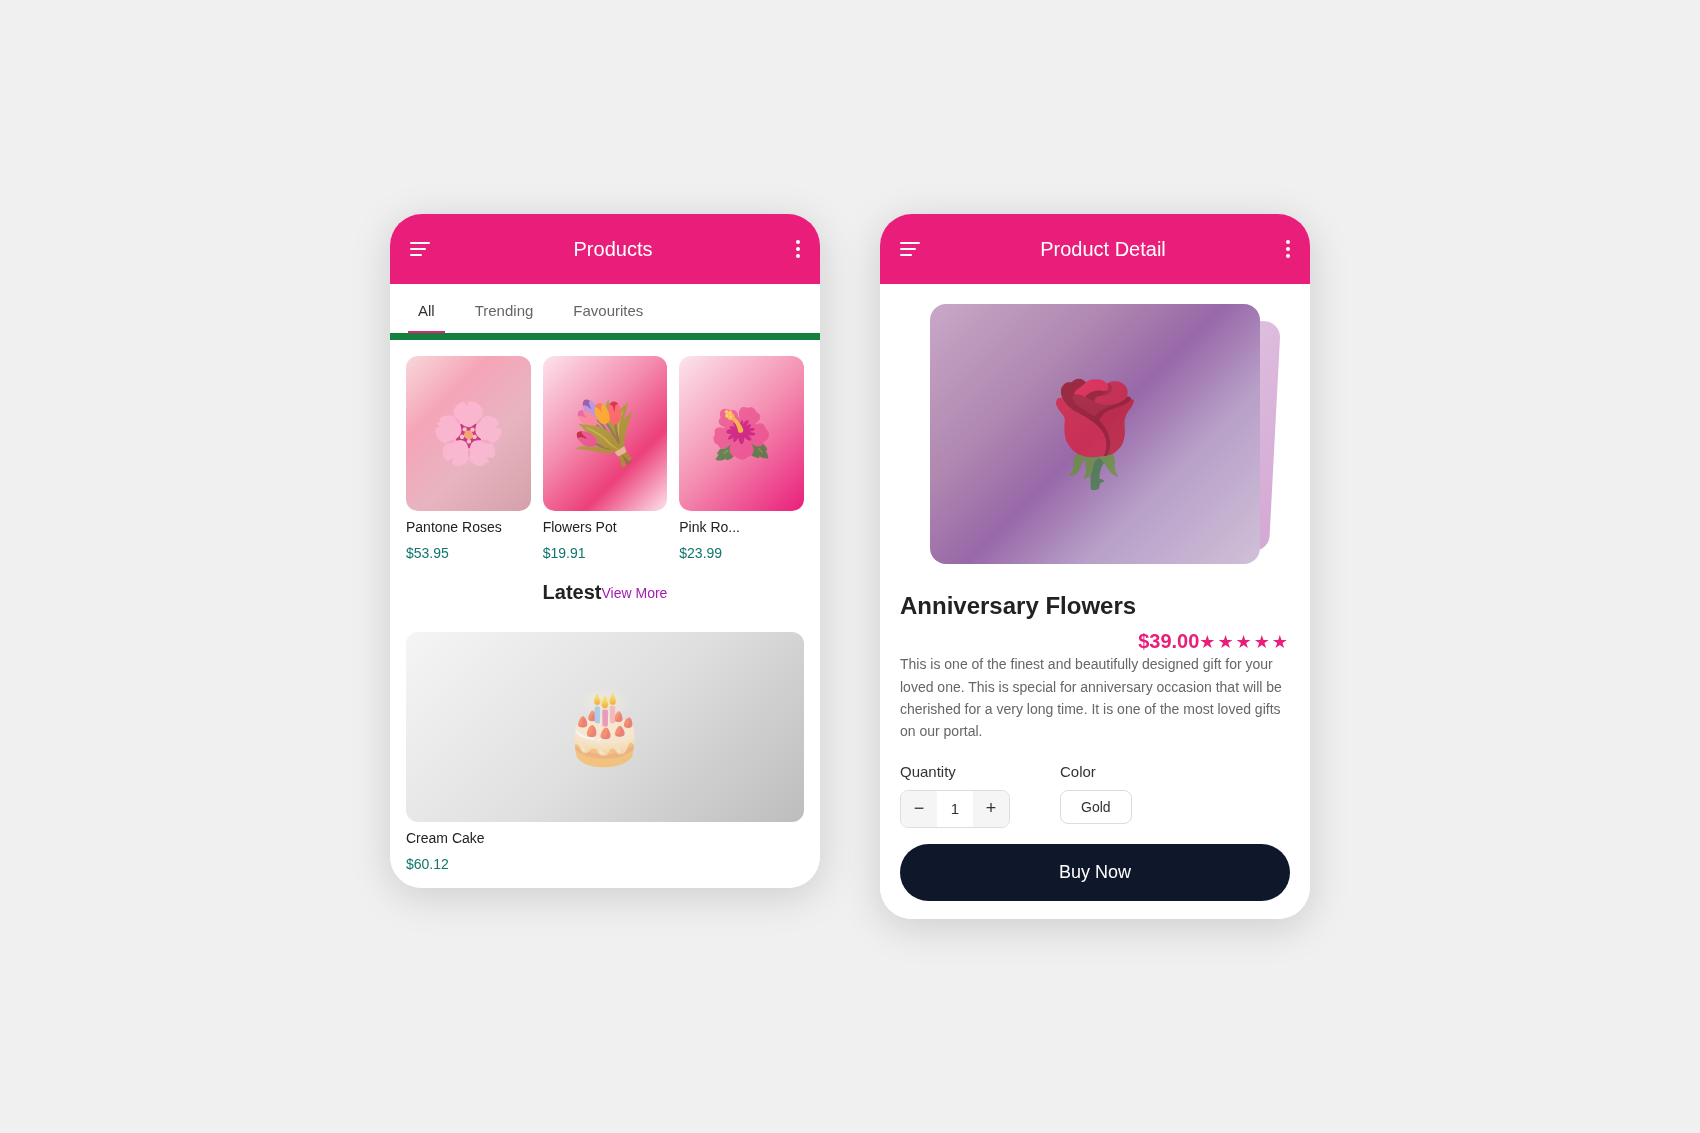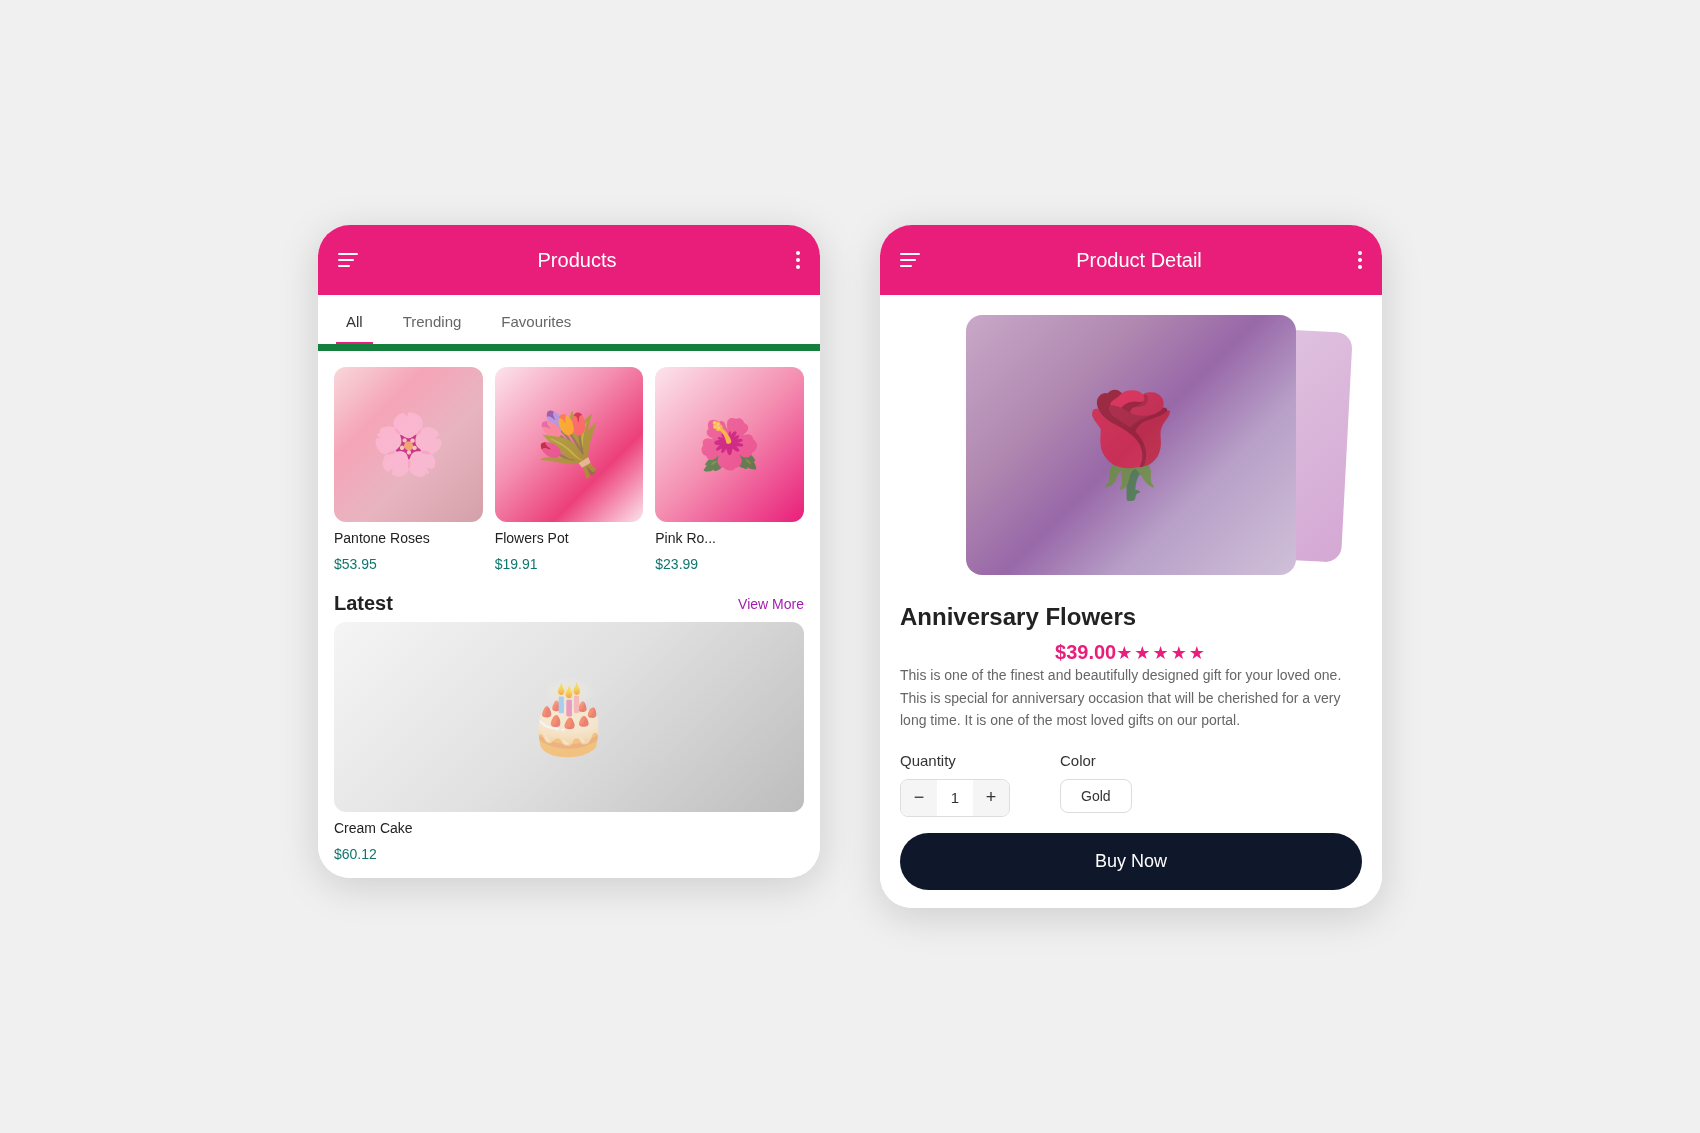--- a/index.html
+++ b/index.html
@@ -18,21 +18,21 @@
       align-items: flex-start;
       padding: 60px;
     }
 
     
     .phone-frame {
       background: white;
       border-radius: 32px;
       box-shadow: 0 8px 40px rgba(0,0,0,0.15);
       overflow: hidden;
-      width: 502px;
+      width: 430px;
     }
 
     
     .app-header {
       background: #e91e7a;
       display: flex;
       align-items: center;
       justify-content: space-between;
       padding: 20px 20px;
       color: white;
@@ -109,23 +109,23 @@
     .product-price {
       font-size: 14px;
       color: #0f766e;
       margin-top: 10px;
       font-weight: 500;
     }
 
     
     .section-header {
       display: flex;
-      justify-content: space-between;
-      align-items: center;
-      margin-bottom: 7px;
+      justify-content: center;
+      align-items: center;
+      margin-bottom: 28px;
     }
     .section-title {
       font-size: 20px;
       font-weight: 600;
       color: #222;
     }
     .view-more {
       font-size: 14px;
       color: #a21caf;
       cursor: pointer;
@@ -271,21 +271,21 @@
       padding: 18px 20px;
     }
     .detail-product-name {
       font-size: 24px;
       font-weight: 600;
       color: #222;
       margin-bottom: 10px;
     }
     .detail-price-row {
       display: flex;
-      justify-content: center;
+      justify-content: flex-end;
       align-items: center;
     }
     .detail-price {
       font-size: 20px;
       color: #e91e7a;
       font-weight: 600;
     }
     .stars {
       color: #e91e7a;
       font-size: 18px;

